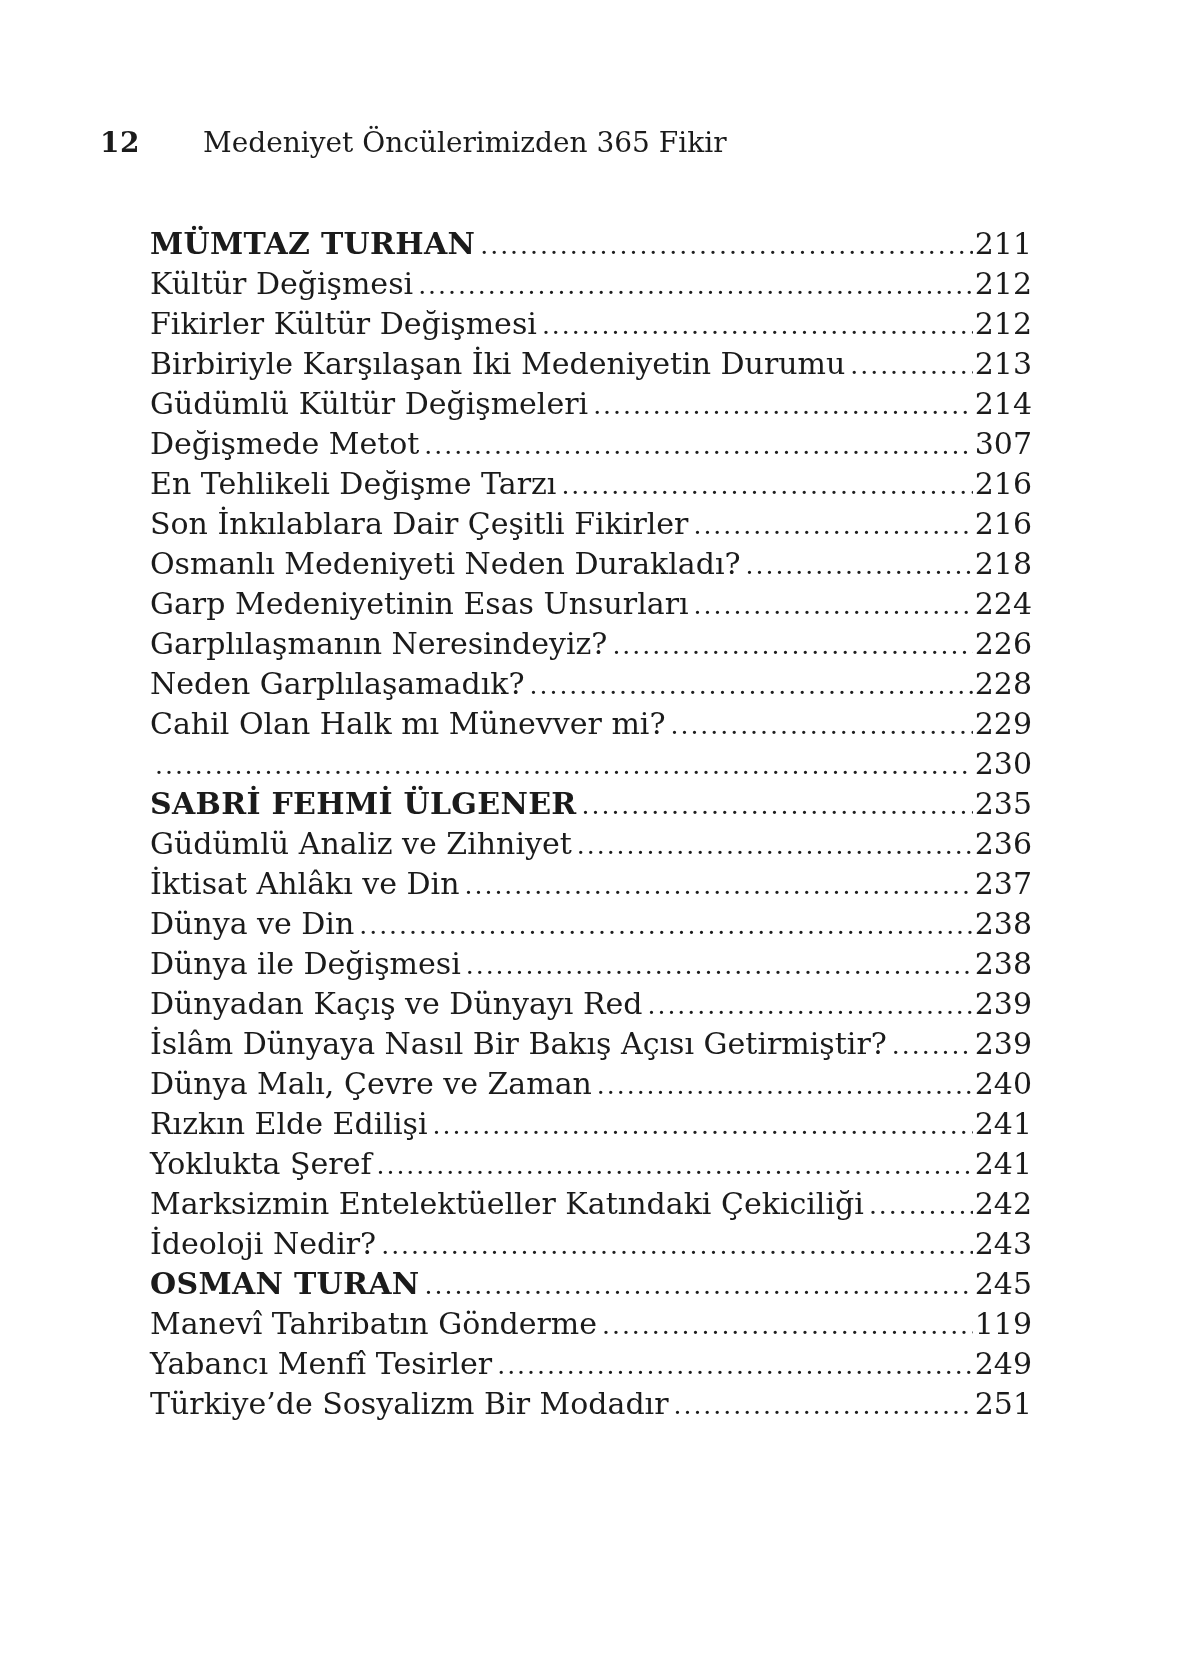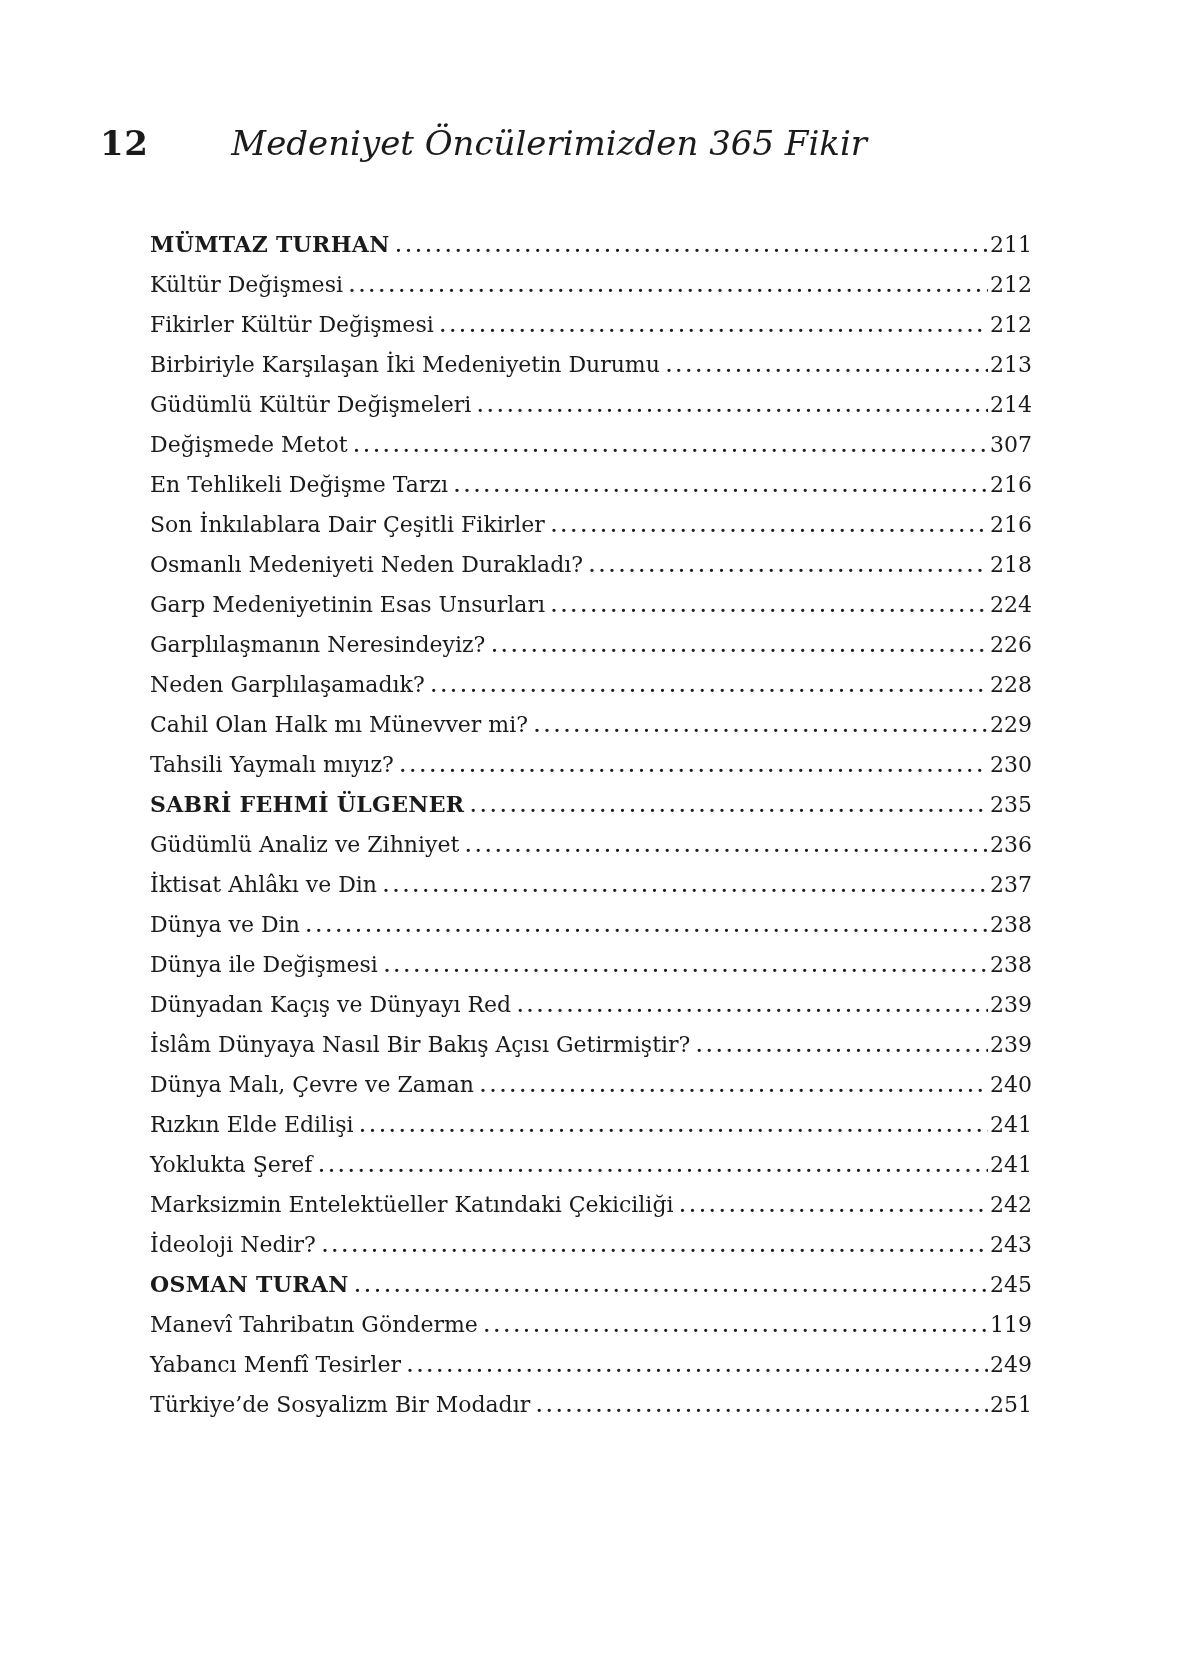--- a/index.html
+++ b/index.html
@@ -17,45 +17,44 @@
     color: #1b1b1b;
     overflow: hidden;
   }
   .page-header {
     position: absolute;
     top: 128px;
     left: 100px;
     right: 149px;
     display: flex;
     align-items: flex-end;
-    font-size: 34px;
+    font-size: 28px;
     line-height: 30px;
   }
   .folio {
     font-weight: bold;
     letter-spacing: 0.5px;
   }
   .running-title {
-    font-style: italic;
-    margin-left: 83px;
+    margin-left: 63px;
   }
   .toc {
     position: absolute;
     top: 224px;
     left: 150px;
     right: 149px;
   }
   .toc-section { margin: 0; }
   .toc-section + .toc-section { }
   .toc-row {
     display: flex;
     align-items: baseline;
     height: 40px;
     line-height: 40px;
-    font-size: 22px;
+    font-size: 30px;
     white-space: nowrap;
     justify-content: flex-end;
   }
   .toc-row.section-header .toc-label {
     font-weight: bold;
     letter-spacing: 0.3px;
   }
   .toc-label { flex: 0 0 auto; }
   .toc-dots {
     flex: 1 1 auto;
@@ -146,21 +145,20 @@
           <span class="toc-label">Neden Garplılaşamadık?</span>
           <span class="toc-dots"></span>
           <span class="toc-page">228</span>
         </div>
         <div class="toc-row entry">
           <span class="toc-label">Cahil Olan Halk mı Münevver mi?</span>
           <span class="toc-dots"></span>
           <span class="toc-page">229</span>
         </div>
         <div class="toc-row entry">
-          <span class="toc-label">Tahsili Yaymalı mıyız?</span>
           <span class="toc-dots"></span>
           <span class="toc-page">230</span>
         </div>
       </div>
       <div class="toc-section">
         <div class="toc-row section-header">
           <span class="toc-label">SABRİ FEHMİ ÜLGENER</span>
           <span class="toc-dots"></span>
           <span class="toc-page">235</span>
         </div>

